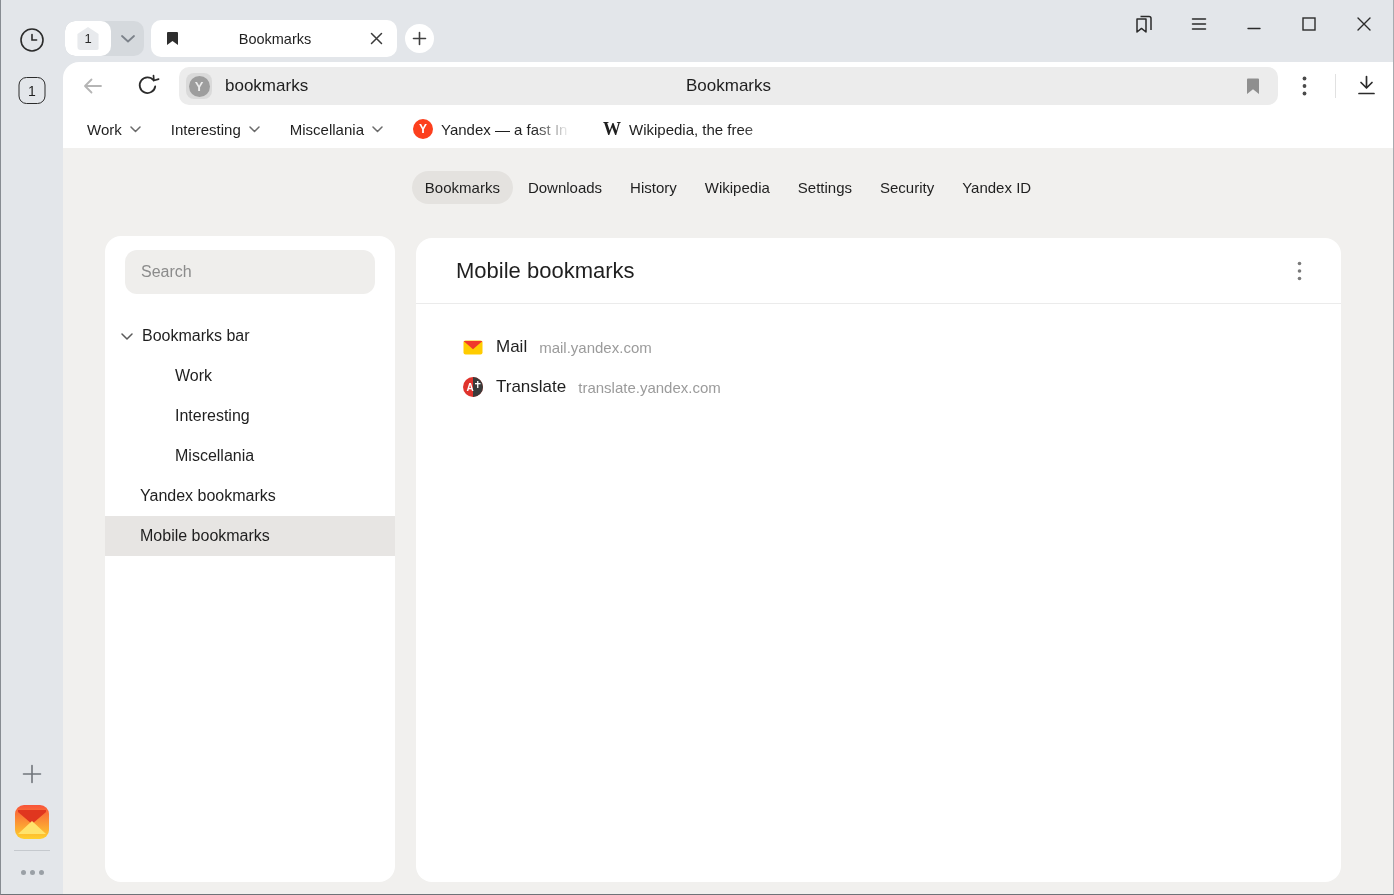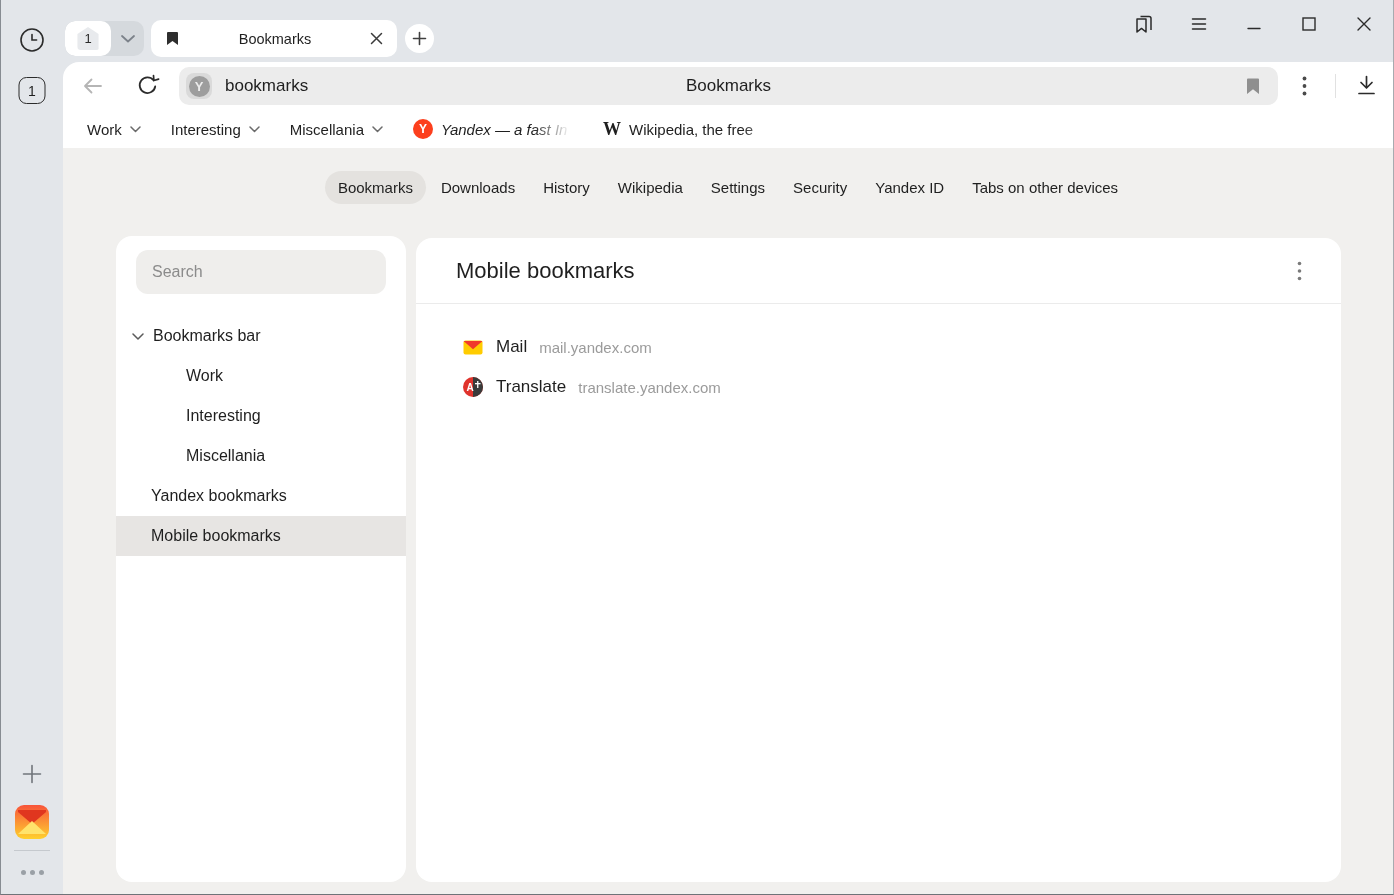--- a/index.html
+++ b/index.html
@@ -56,33 +56,33 @@
   .url-bookmark { position:absolute; right:16px; top:10px; width:18px; height:18px; cursor:pointer; }
   .toolbar-kebab { position:absolute; left:1229px; top:10px; width:24px; height:28px; display:flex; align-items:center; justify-content:center; cursor:pointer; }
   .toolbar-divider { position:absolute; left:1272px; top:12px; width:1px; height:24px; background:#e1e1e1; }
   .toolbar-download { position:absolute; left:1290px; top:10px; width:27px; height:27px; cursor:pointer; }
 
   .bookmarks-bar { position:relative; height:38px; display:flex; align-items:center; padding-left:24px; gap:30px; }
   .bm-bar-item { display:flex; align-items:center; gap:8px; font-size:15px; color:#1f1f1f; cursor:pointer; white-space:nowrap; }
   .fade-label { overflow:hidden; white-space:nowrap;
                 -webkit-mask-image:linear-gradient(90deg,#000 70%,rgba(0,0,0,0) 98%);
                 mask-image:linear-gradient(90deg,#000 70%,rgba(0,0,0,0) 98%); }
-  .w130 { width:132px;font-style:italic; } .w160 { width:160px; }
+  .w130 { width:132px; } .w160 { width:160px; }
   .favicon-circle { width:20px; height:20px; border-radius:50%; background:#fc3f1d; color:#fff; font-weight:bold;
                     font-size:12px; display:flex; align-items:center; justify-content:center; flex:0 0 auto; }
   .favicon-w { font-family:"Liberation Serif", serif; font-weight:bold; font-size:18px; color:#1f1f1f; flex:0 0 auto; }
 
   
   .page { position:absolute; left:62px; top:148px; right:0; bottom:0; background:#f1f0ee; }
 
   .nav-tabs { position:absolute; top:23px; left:0; right:0; display:flex; justify-content:center; align-items:center; gap:2px; }
   .nav-tab { font-size:15px; color:#1f1f1f; padding:8px 13px; border-radius:17px; cursor:pointer; white-space:nowrap; }
   .nav-tab.selected { background:#e4e2df; }
 
-  .tree-panel { position:absolute; left:53px; top:88px; width:290px; height:646px; background:#fff; border-radius:16px; overflow:hidden; }
+  .tree-panel { position:absolute; left:42px; top:88px; width:290px; height:646px; background:#fff; border-radius:16px; overflow:hidden; }
   .search-input { position:absolute; left:20px; top:14px; width:250px; height:44px; background:#efeeec; border:none; outline:none;
                   border-radius:12px; padding:0 16px; font-size:16px; font-family:"Liberation Sans", sans-serif; color:#1f1f1f; }
   .search-input::placeholder { color:#8b8b8b; }
   .tree { position:absolute; top:80px; left:0; right:0; }
   .tree-row { height:40px; display:flex; align-items:center; font-size:16px; color:#1f1f1f; cursor:pointer; }
   .tree-row .twisty { width:13px; margin-left:16px; margin-right:8px; display:flex; align-items:center; }
   .tree-row.lvl0 { padding-left:35px; }
   .tree-row.lvl1 { padding-left:70px; }
   .tree-row.selected { background:#e7e5e3; }
 
@@ -278,21 +278,20 @@
   <div class="page">
 
     <div class="nav-tabs">
       <div class="nav-tab selected">Bookmarks</div>
       <div class="nav-tab">Downloads</div>
       <div class="nav-tab">History</div>
       <div class="nav-tab">Wikipedia</div>
       <div class="nav-tab">Settings</div>
       <div class="nav-tab">Security</div>
       <div class="nav-tab">Yandex ID</div>
-      <div class="nav-tab">Tabs on other devices</div>
     </div>
 
     <div class="tree-panel">
       <input class="search-input" type="text" placeholder="Search" style="">
       <div class="tree">
         <div class="tree-row">
           <span class="twisty">
             <svg width="12" height="7" viewBox="0 0 12 7" fill="none" stroke="#5b5b5b" stroke-width="1.5" stroke-linecap="round" stroke-linejoin="round">
                 <path d="M1 1l5 5 5-5"></path>
               </svg>

